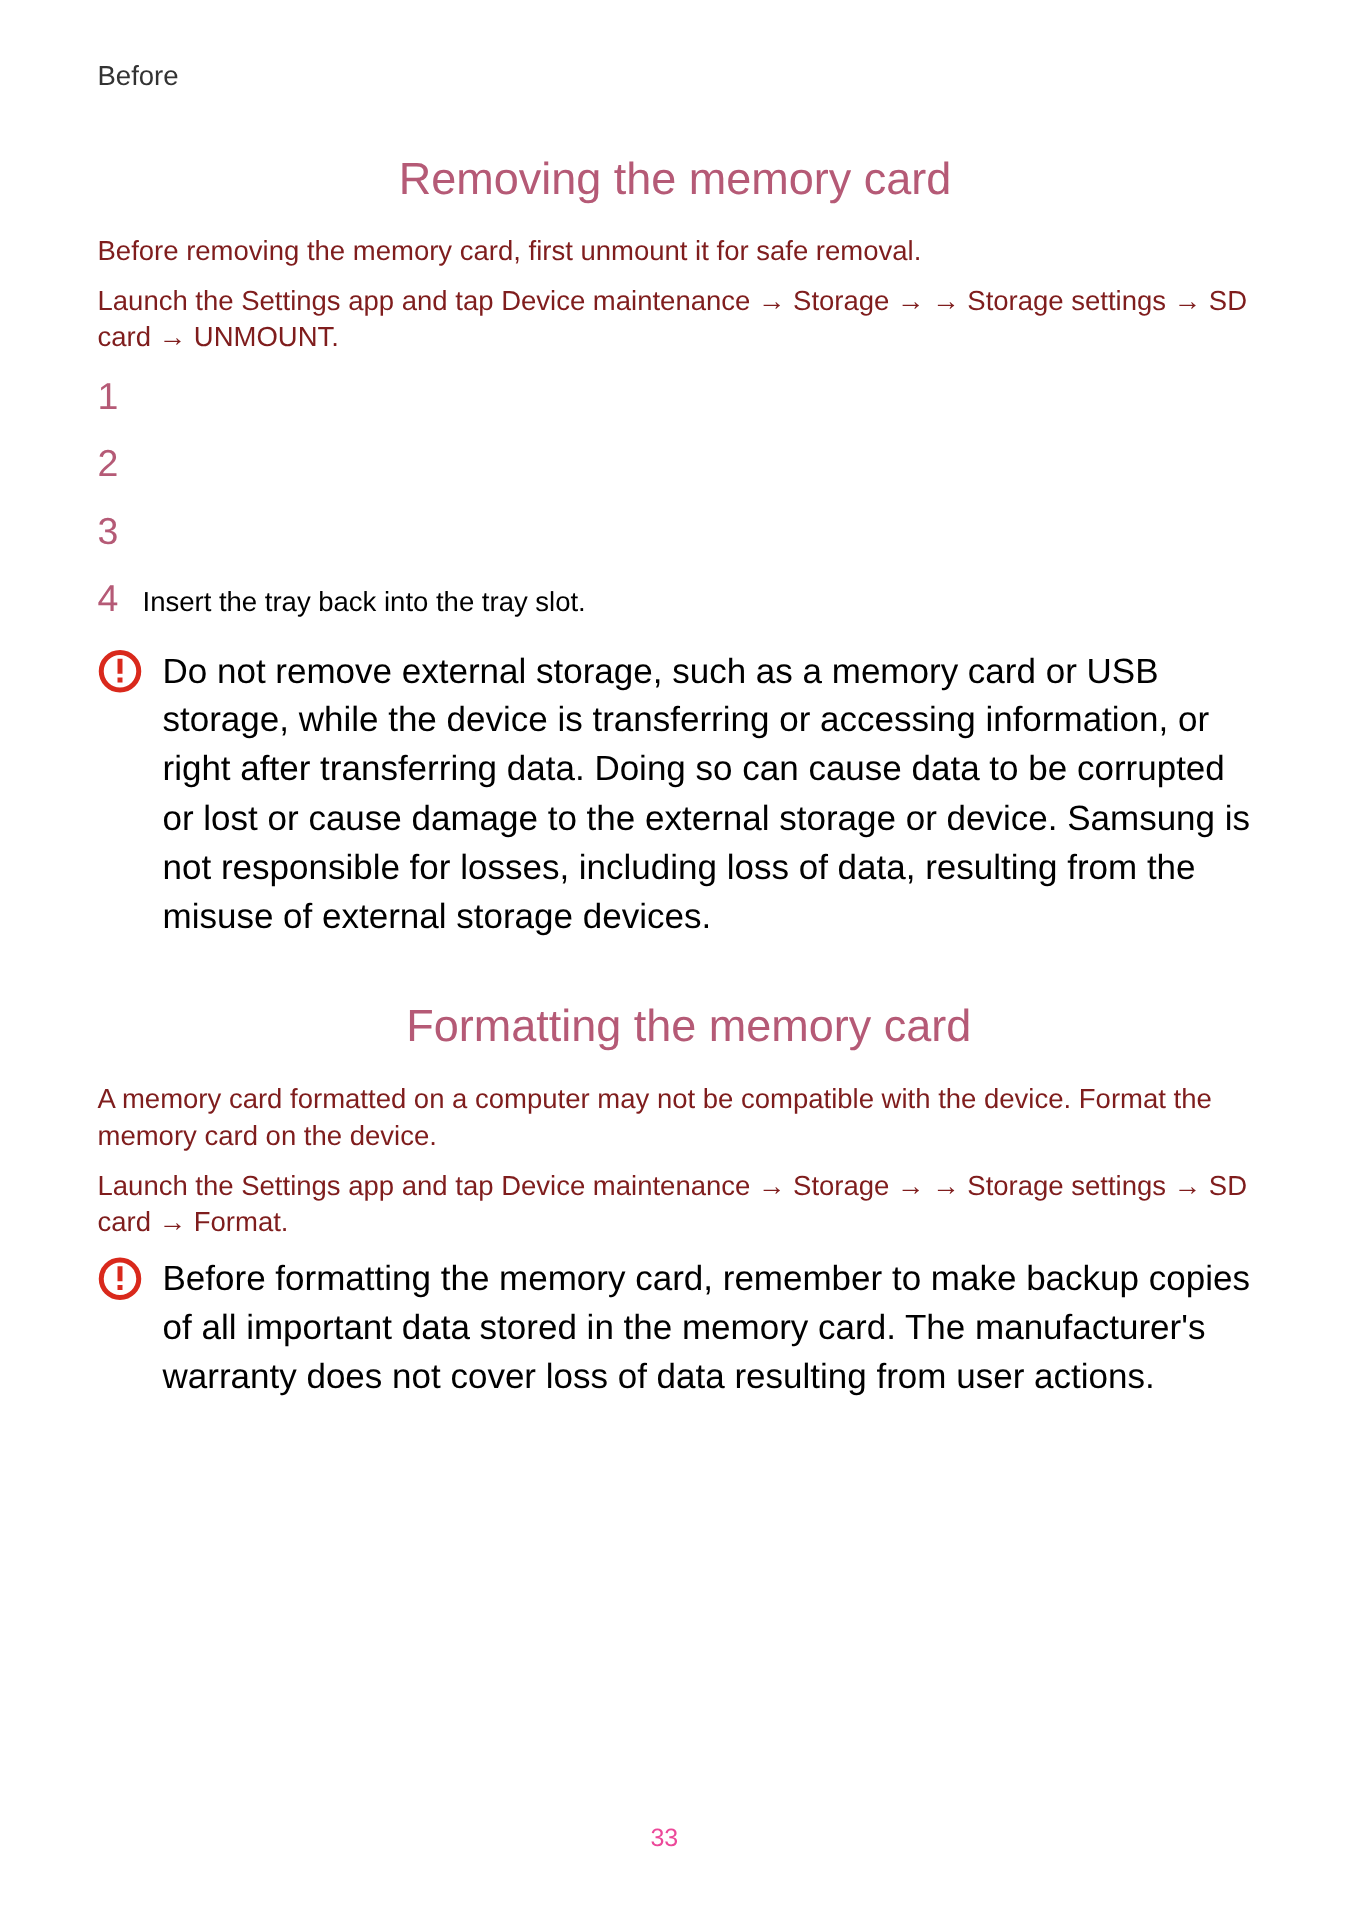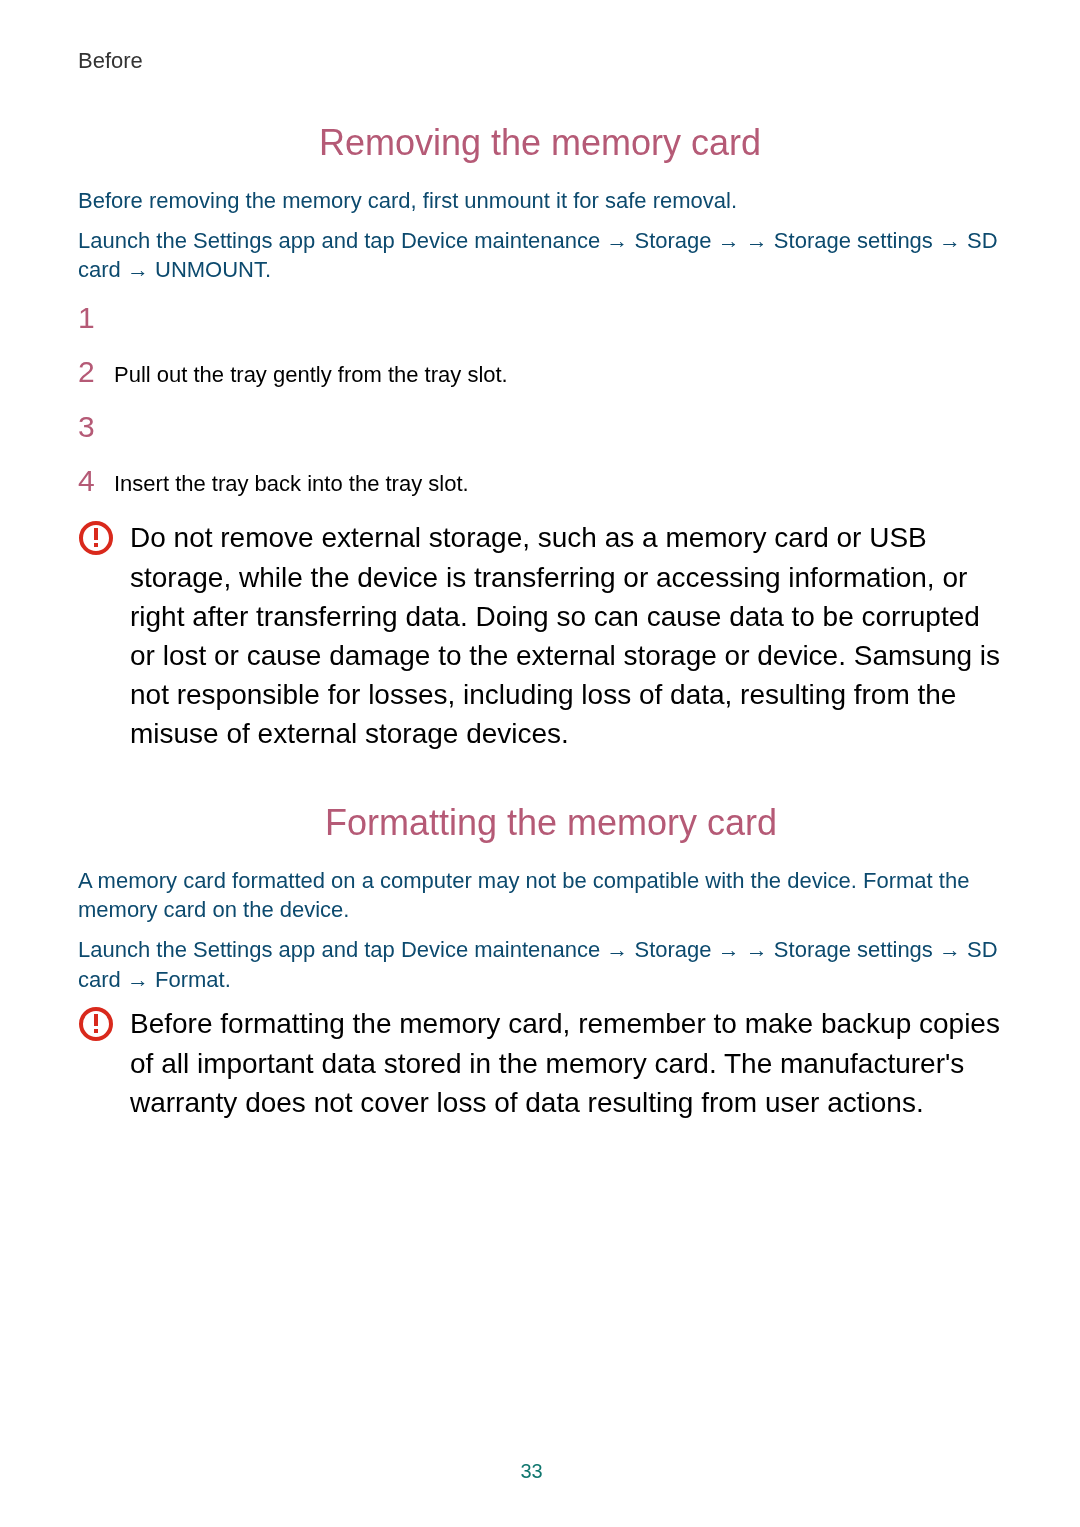--- a/index.html
+++ b/index.html
@@ -24,21 +24,21 @@
       margin-bottom: 22px;
       text-align: center;
     }
     .section-heading.second {
       margin-top: 48px;
       margin-left: 22px;
     }
     .body-text {
       font-size: 22px;
       line-height: 1.35;
-      color: #0c4a6e;
+      color: #7f1d1d;
       margin-bottom: 10px;
     }
     .steps {
       margin-top: 16px;
     }
     .step-row {
       display: flex;
       align-items: baseline;
       margin-bottom: 20px;
     }
@@ -70,21 +70,21 @@
       line-height: 1.4;
       color: #000000;
     }
     .page-num {
       position: absolute;
       bottom: 44px;
       left: 0;
       right: 17px;
       text-align: center;
       font-size: 20px;
-      color: #0f766e;
+      color: #ec4899;
     }
     .warn-svg circle {
       stroke: #d9291c;
       stroke-width: 4;
       fill: none;
     }
     .warn-svg path {
       fill: #d9291c;
     }
   </style>
@@ -98,21 +98,20 @@
 <p class="body-text">Before removing the memory card, first unmount it for safe removal.</p>
 
 <p class="body-text">Launch the Settings app and tap Device maintenance → Storage → → Storage settings → SD card → UNMOUNT.</p>
 
 <div class="steps">
   <div class="step-row">
     <div class="step-num">1</div>
   </div>
   <div class="step-row">
     <div class="step-num">2</div>
-    <div class="step-text">Pull out the tray gently from the tray slot.</div>
   </div>
   <div class="step-row">
     <div class="step-num">3</div>
   </div>
   <div class="step-row">
     <div class="step-num">4</div>
     <div class="step-text">Insert the tray back into the tray slot.</div>
   </div>
 </div>
 

